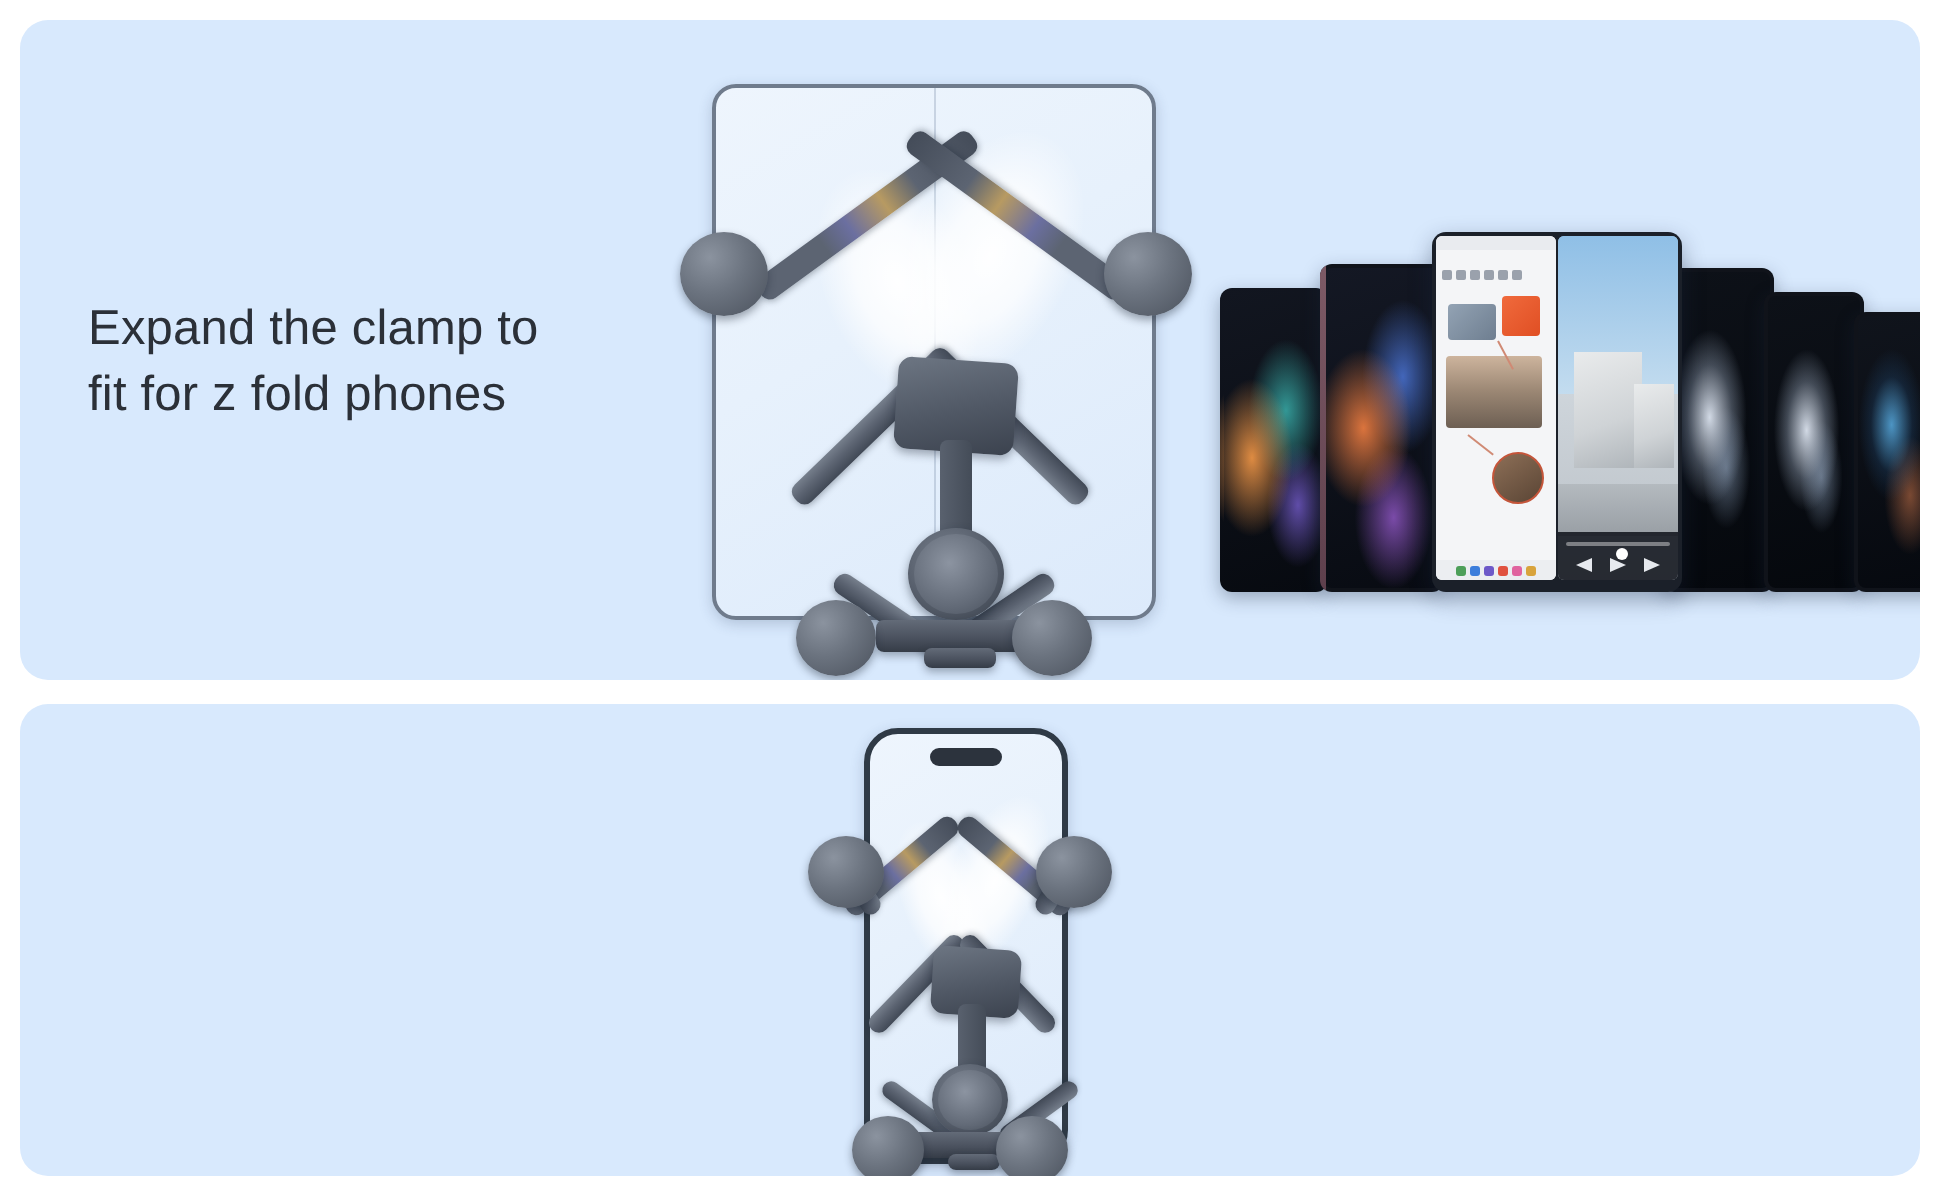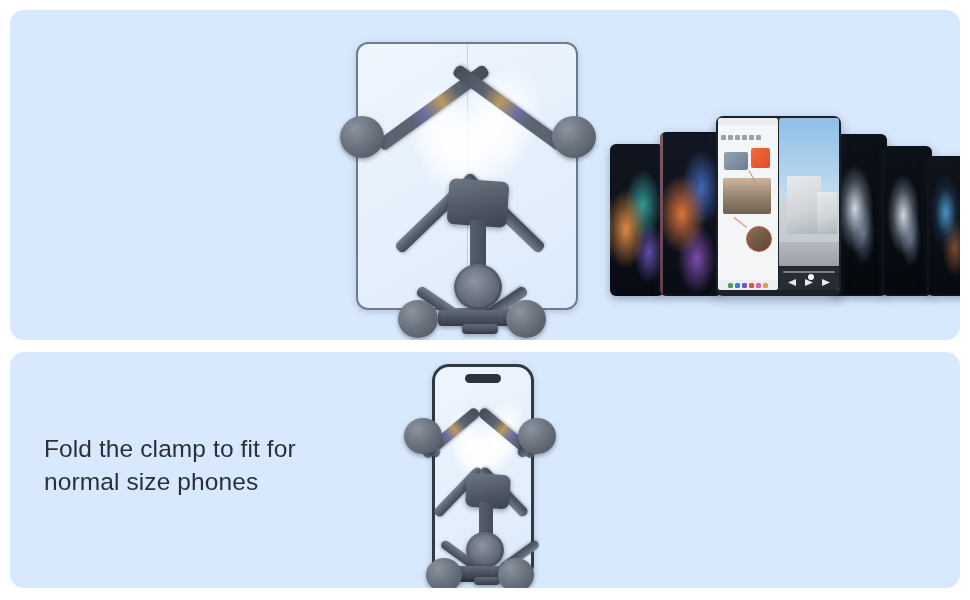--- a/index.html
+++ b/index.html
@@ -296,20 +296,22 @@
       linear-gradient(165deg,#10141c 0%,#06090f 100%);
   }
 </style>
 </head>
 <body>
 
 <div class="page">
 
   <section class="panel panel-top">
 
+    <div class="caption caption-top">Expand the clamp to
+fit for z fold phones</div>
 
     <div class="clamp-stage clamp-top">
 
       <div class="held-device held-tablet">
         <div class="fold-seam"></div>
         <div class="feather feather-tablet"></div>
       </div>
 
       <div class="arm arm-accent" style="left:60px; top:112px; width:132px; height:13px; transform:rotate(-36deg);"></div>
 
@@ -402,22 +404,20 @@
       </div>
 
       <div class="dev" style="width:46px; height:140px;">
         <div class="dev-screen wp-feather-blue"></div>
       </div>
     </div>
   </section>
 
   <section class="panel panel-bottom">
 
-    <div class="caption caption-bottom">Fold the clamp to fit for
-normal size phones</div>
 
     <div class="clamp-stage clamp-bottom">
 
       <div class="held-device held-phone">
         <div class="notch"></div>
         <div class="feather feather-phone"></div>
       </div>
 
       <div class="arm arm-accent" style="left:44px; top:88px; width:70px; height:11px; transform:rotate(-40deg);"></div>
       <div class="arm arm-accent" style="left:154px; top:88px; width:70px; height:11px; transform:rotate(220deg);"></div>

